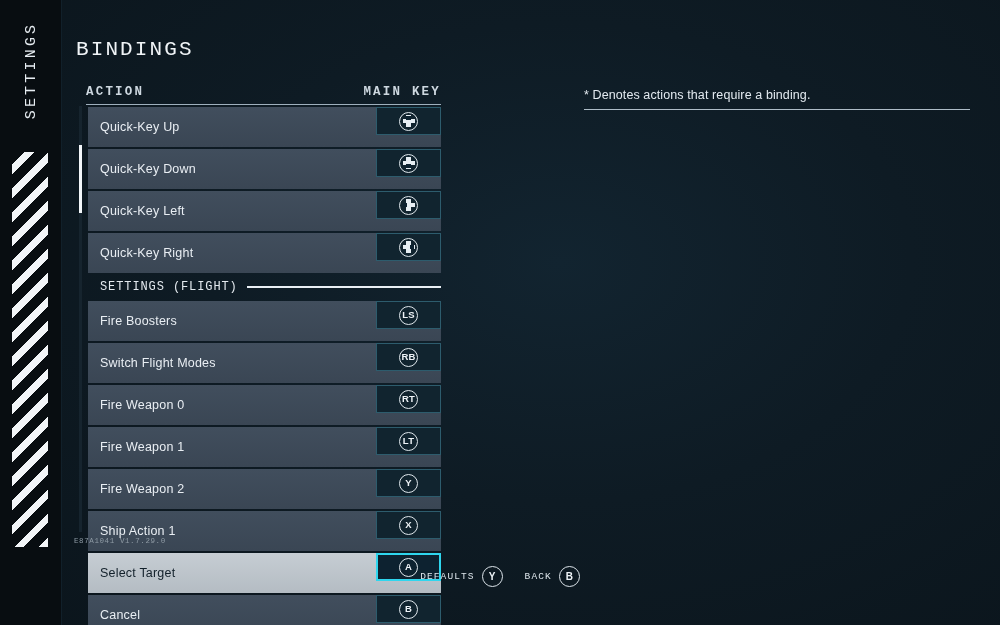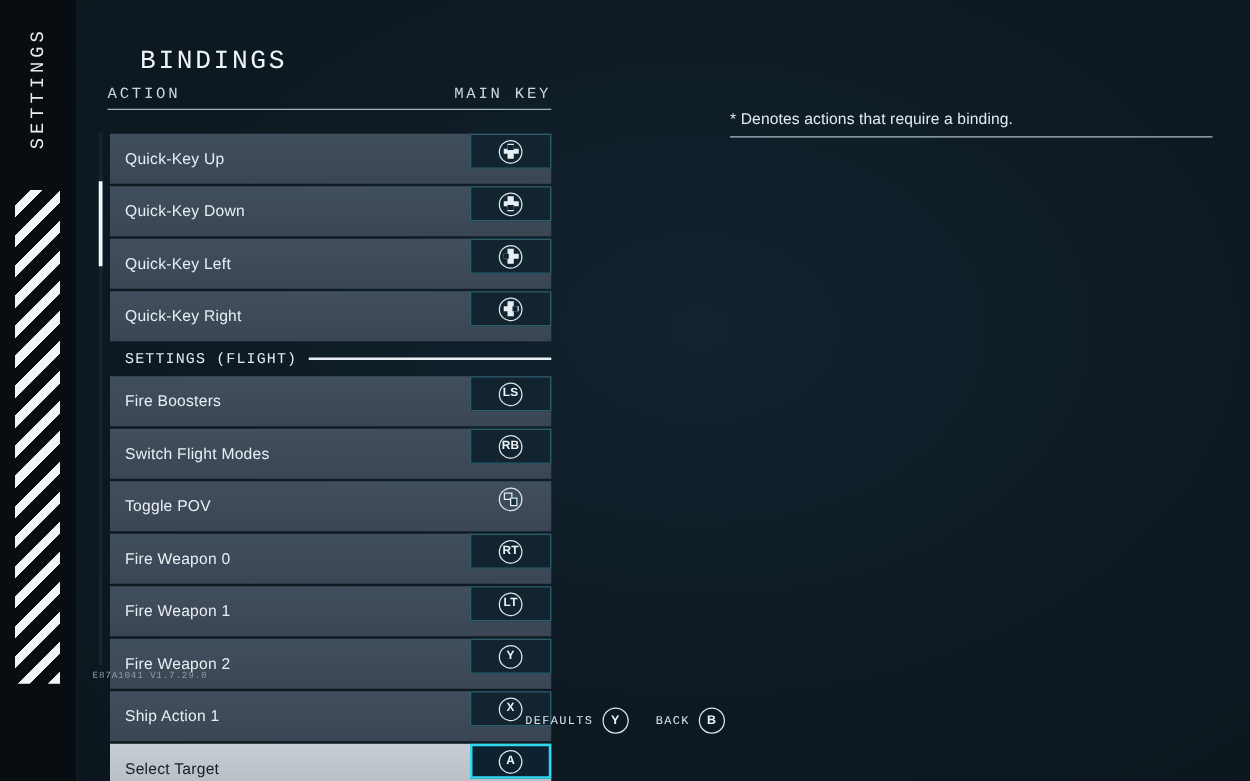--- a/index.html
+++ b/index.html
@@ -43,26 +43,25 @@
       #080d11 7px, #080d11 17px
     );
   }
 
   
   #page-title{
     position:absolute; left:76px; top:38px;
     font-size:21px; letter-spacing:2.1px;
     font-family:"Liberation Mono", monospace;
     color:#f0f4f7;
-    margin-left:36px;
   }
 
   
   #col-head{
-    position:absolute; left:86px; top:68px; width:355px; height:20px;
+    position:absolute; left:86px; top:85px; width:355px; height:20px;font-weight:bold;
   }
   #col-head .ch{
     font-family:"Liberation Mono", monospace;
     font-size:12.5px; letter-spacing:2.2px; color:#ced8e0;
     position:absolute; top:0;
   }
   #col-action-head{ left:0; }
   #col-key-head{ right:0; }
   #col-head-rule{
     position:absolute; left:0; right:0; top:19px; height:1px;
@@ -272,31 +271,20 @@
         <span class="gbtn big">LS</span>
       </span>
     </div>
     <div class="row">
       <span class="label">Switch Flight Modes</span>
       <span class="keyslot">
         <span class="gbtn big">RB</span>
       </span>
     </div>
     <div class="row">
-      <span class="label">Toggle POV</span>
-      <span class="keyslot plain">
-        <span class="gbtn">
-          <span class="pov">
-            <i class="a"></i>
-            <i class="b"></i>
-          </span>
-        </span>
-      </span>
-    </div>
-    <div class="row">
       <span class="label">Fire Weapon 0</span>
       <span class="keyslot">
         <span class="gbtn big">RT</span>
       </span>
     </div>
     <div class="row">
       <span class="label">Fire Weapon 1</span>
       <span class="keyslot">
         <span class="gbtn big">LT</span>
       </span>

